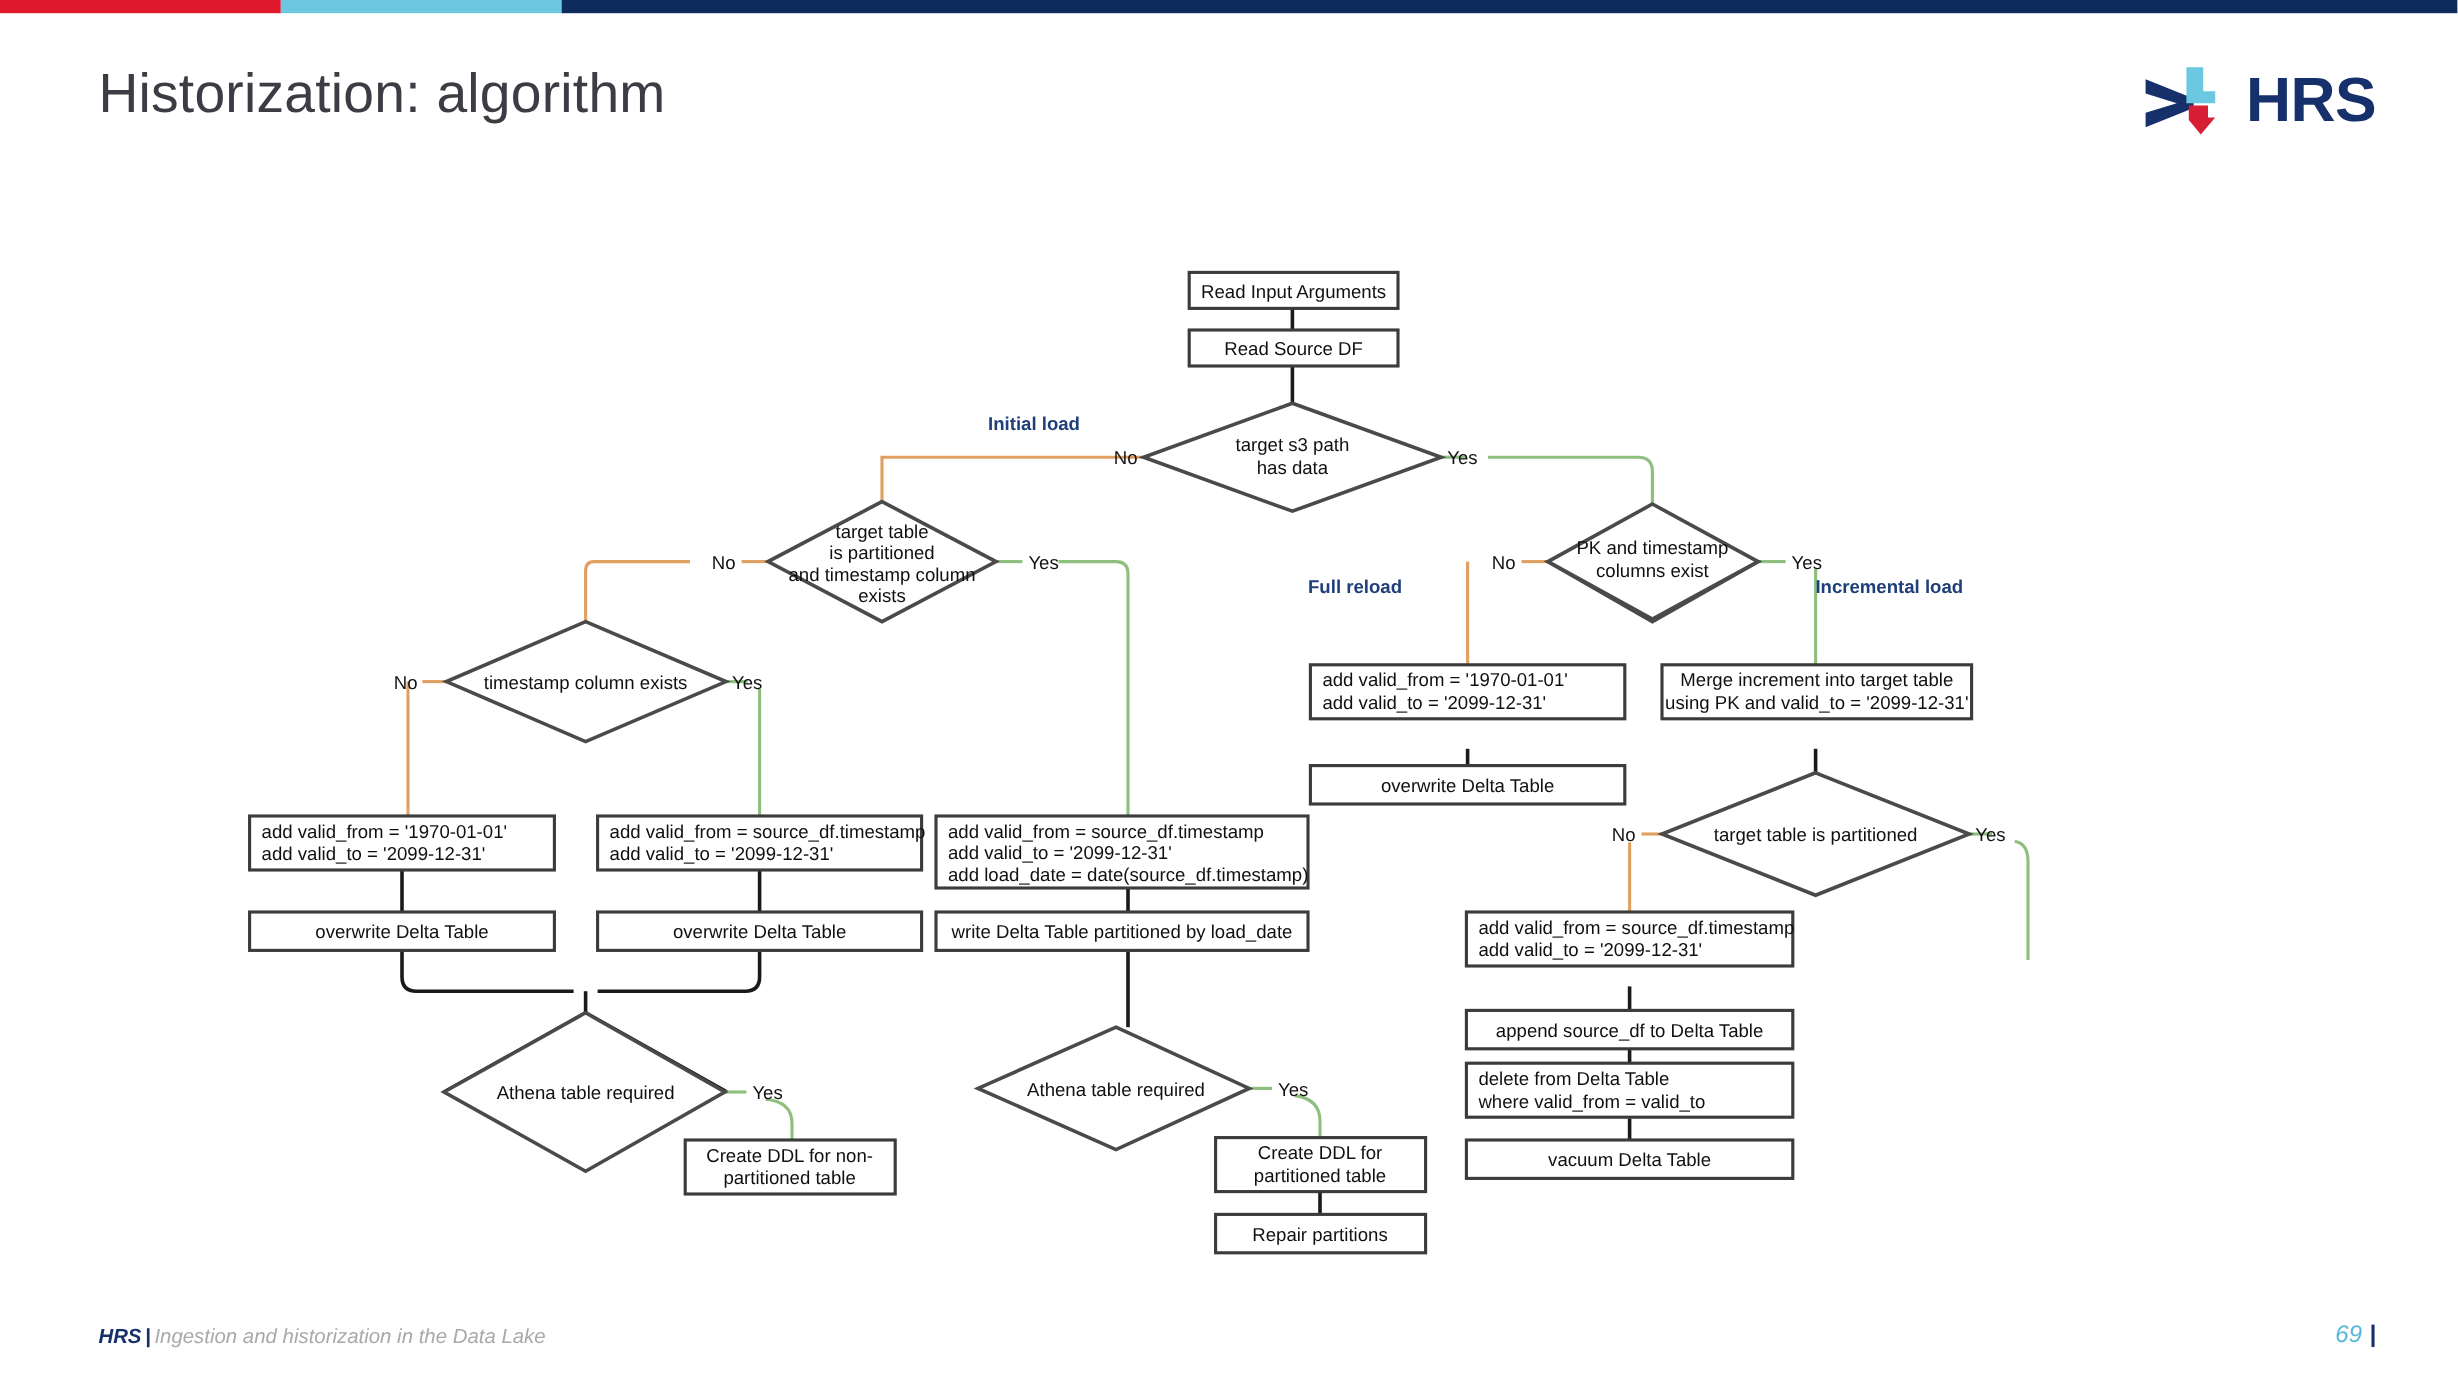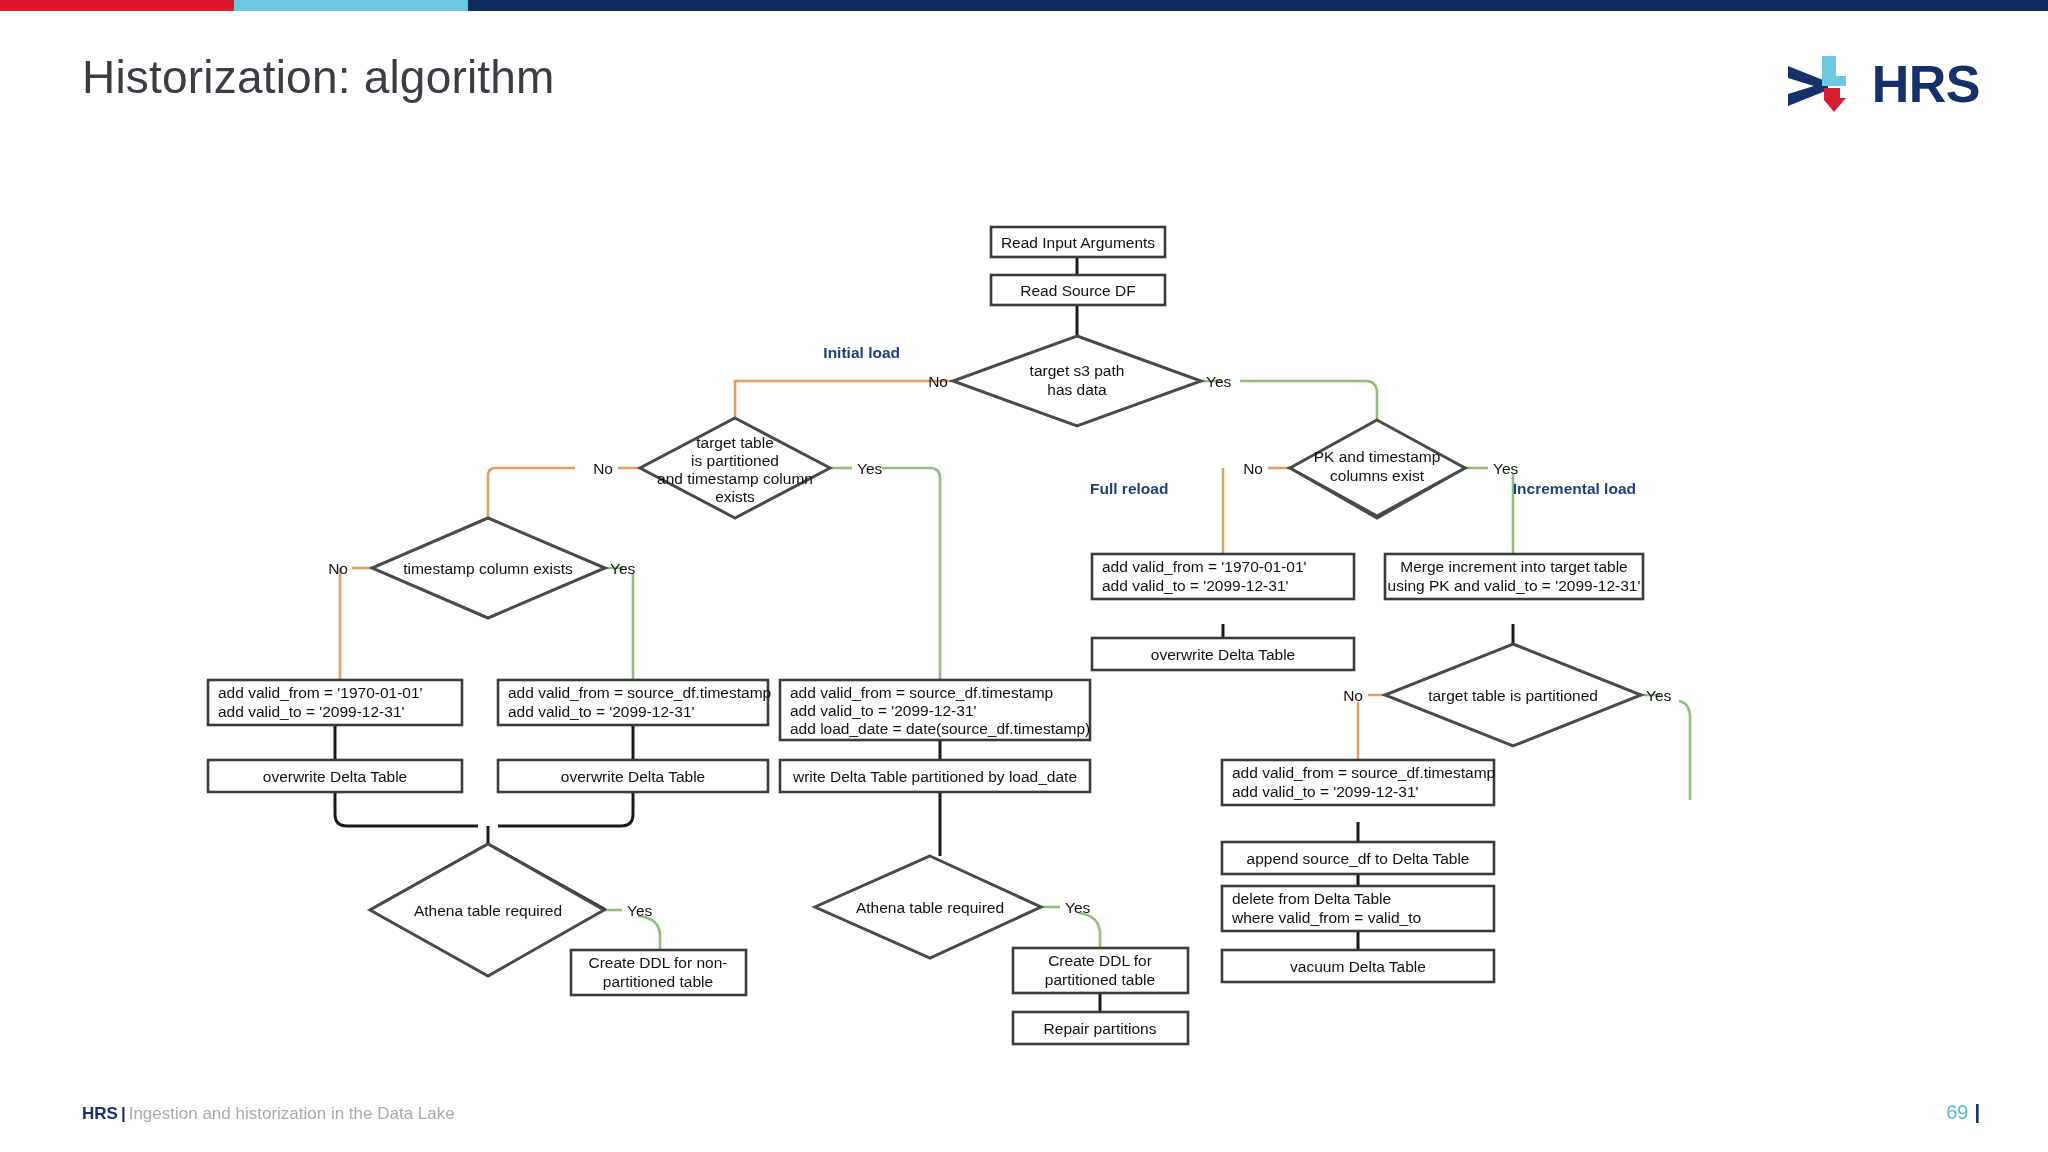--- a/index.html
+++ b/index.html
@@ -52,21 +52,21 @@
   .edge-orange { fill: none; stroke: #e0a062; stroke-width: 2.6; }
   .edge-green { fill: none; stroke: #8fbf7f; stroke-width: 2.6; }
   .edge-label { font-family: "Liberation Sans", sans-serif; font-size: 15.5px; fill: #121212; }
   .edge-label.start { text-anchor: start; }
   .edge-label.end { text-anchor: end; }
   .branch-label { font-family: "Liberation Sans", sans-serif; font-size: 15.5px; font-weight: 700; fill: #1f3f7a; }
   .branch-label.start { text-anchor: start; }
   .branch-label.end { text-anchor: end; }
 
   
-  .footer { position: absolute; left: 0; bottom: 0; width: 2048px; height: 80px; }
+  .footer { position: absolute; left: 0; bottom: 0; width: 2048px; height: 80px; font-style: italic; }
   .footer-left { position: absolute; left: 82px; bottom: 28px; font-size: 17px; white-space: nowrap; }
   .footer-brand { color: #15306a; font-weight: 700; }
   .footer-sep { color: #15306a; font-weight: 700; margin: 0 3px; }
   .footer-sub { color: #a9a9ad; font-weight: 400; }
   .footer-right { position: absolute; right: 68px; bottom: 28px; font-size: 20px; white-space: nowrap; }
   .page-num { color: #57b7d8; font-weight: 400; }
   .page-bar { color: #15306a; font-weight: 700; margin-left: 6px; }
 </style>
 </head>
 <body>

